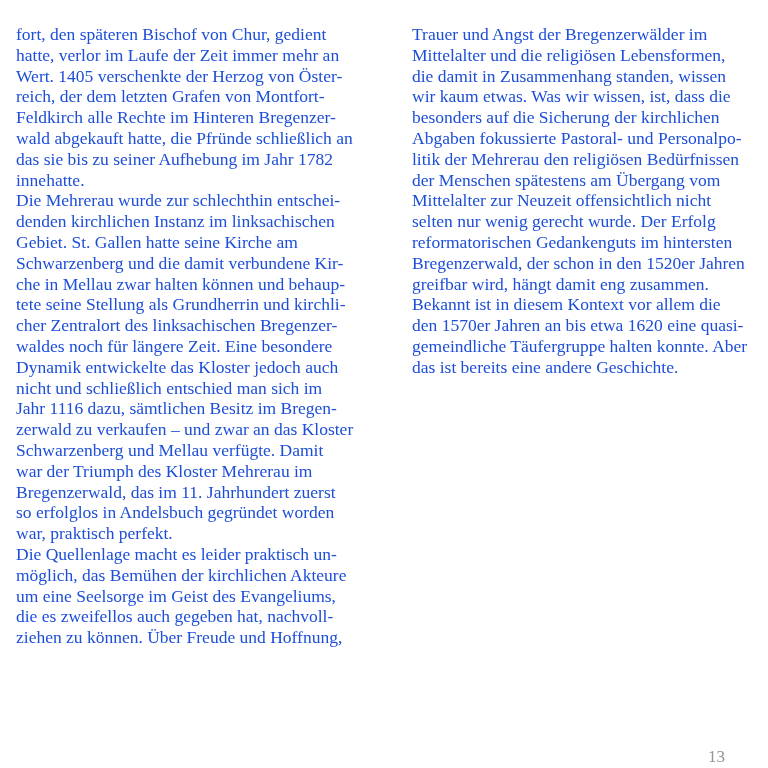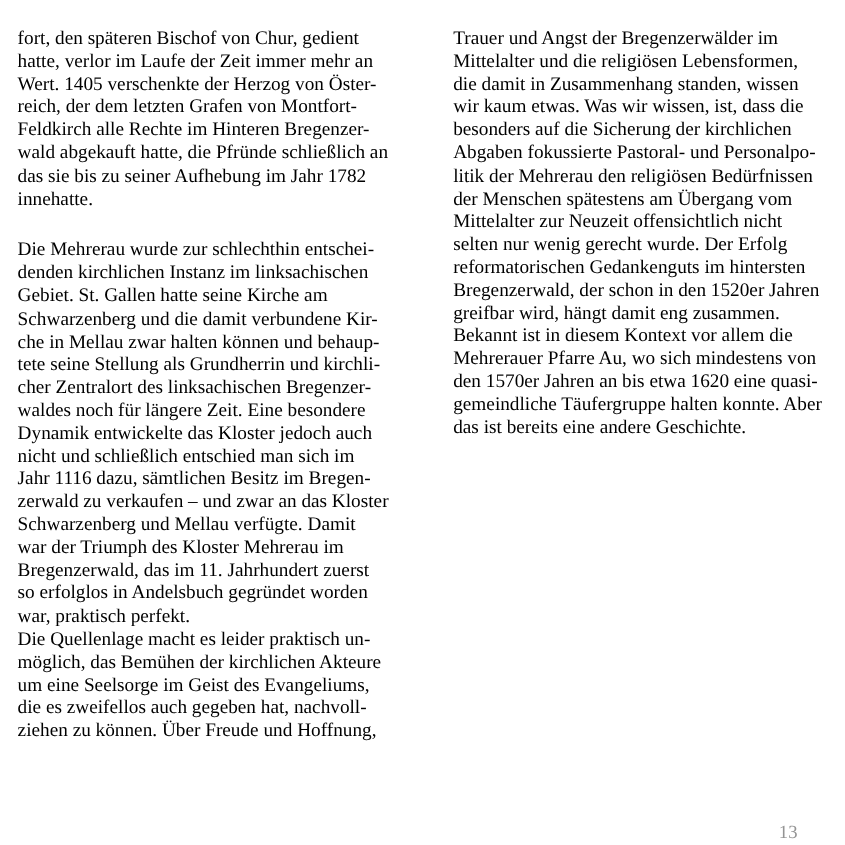--- a/index.html
+++ b/index.html
@@ -13,27 +13,27 @@
     height: 768px;
     background: #ffffff;
     font-family: "Liberation Serif", "DejaVu Serif", serif;
     overflow: hidden;
   }
   .col {
     position: absolute;
     top: 24px;
     font-size: 17.5px;
     line-height: 20.8px;
-    color: #000000;
+    color: #1d4ed8;
     white-space: nowrap;
   }
   .col-left  { left: 16px;  width: 362px; }
   .col-right { left: 412px; width: 354px; }
   .para { margin: 0; }
-  .para.gap { margin-top: 26px; }
+  .para.gap { }
   .line { height: 20.8px; }
   .page-number {
     position: absolute;
     left: 708px;
     top: 750px;
     font-size: 17px;
     line-height: 14px;
     color: #949494;
   }
 </style>
@@ -88,20 +88,19 @@
         <div class="line">besonders auf die Sicherung der kirchlichen</div>
         <div class="line">Abgaben fokussierte Pastoral- und Personalpo-</div>
         <div class="line">litik der Mehrerau den religiösen Bedürfnissen</div>
         <div class="line">der Menschen spätestens am Übergang vom</div>
         <div class="line">Mittelalter zur Neuzeit offensichtlich nicht</div>
         <div class="line">selten nur wenig gerecht wurde. Der Erfolg</div>
         <div class="line">reformatorischen Gedankenguts im hintersten</div>
         <div class="line">Bregenzerwald, der schon in den 1520er Jahren</div>
         <div class="line">greifbar wird, hängt damit eng zusammen.</div>
         <div class="line">Bekannt ist in diesem Kontext vor allem die</div>
-        <div class="line">Mehrerauer Pfarre Au, wo sich mindestens von</div>
         <div class="line">den 1570er Jahren an bis etwa 1620 eine quasi-</div>
         <div class="line">gemeindliche Täufergruppe halten konnte. Aber</div>
         <div class="line">das ist bereits eine andere Geschichte.</div>
       </div>
     </div>
   <div class="page-number">13</div>
 </div>
 
 </body></html>

